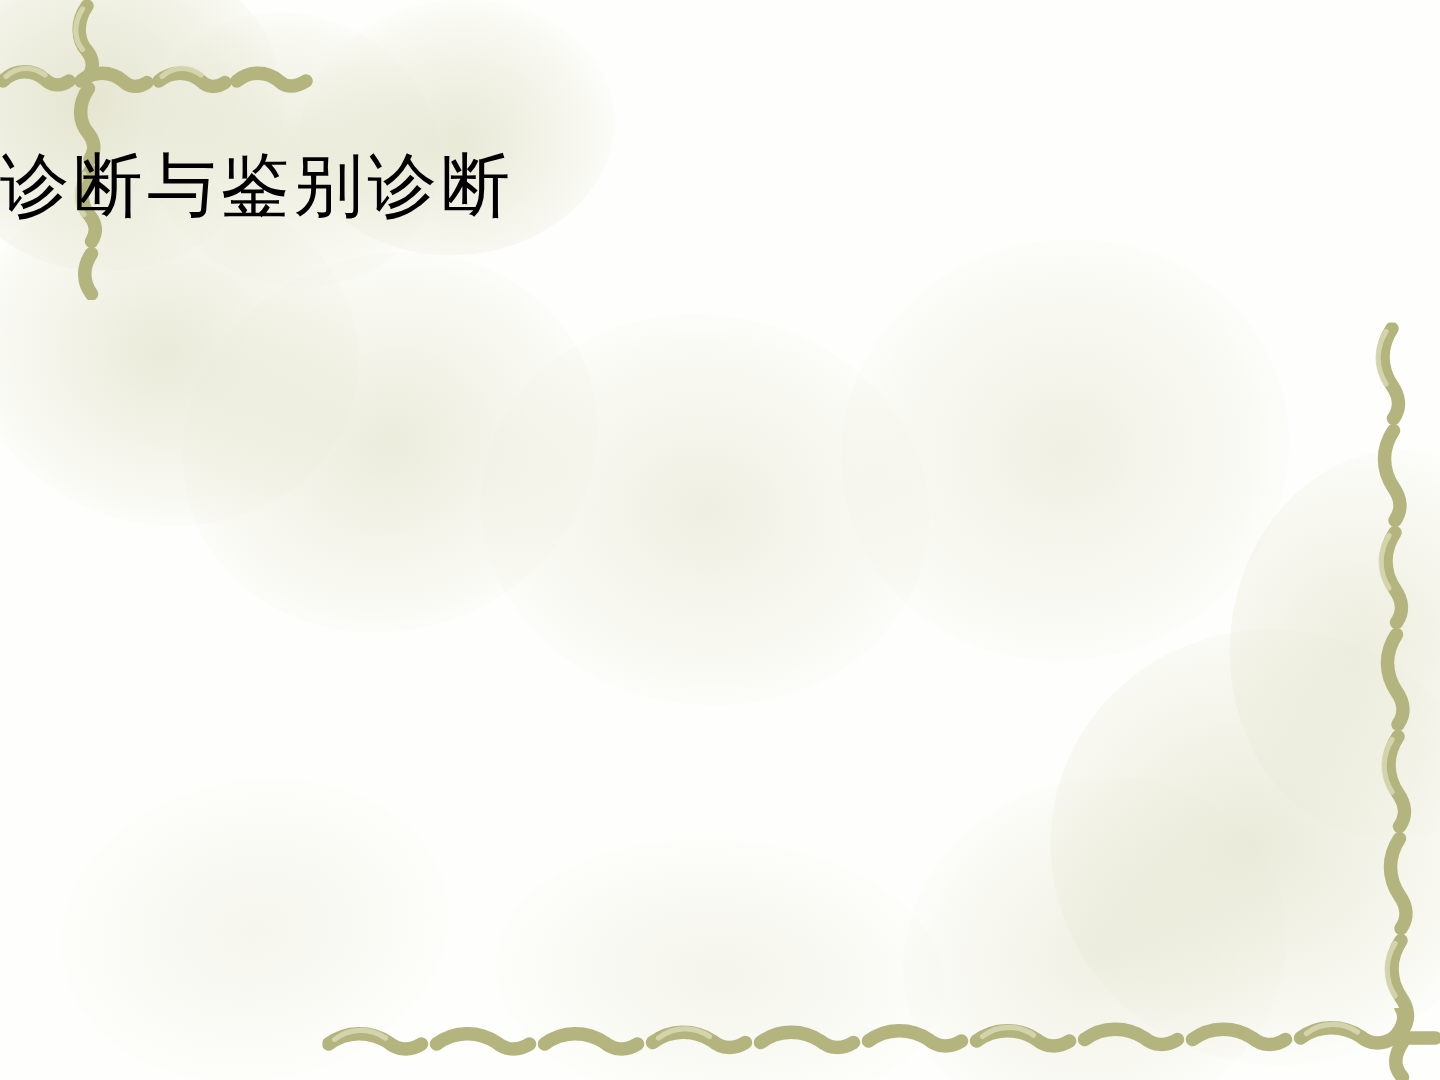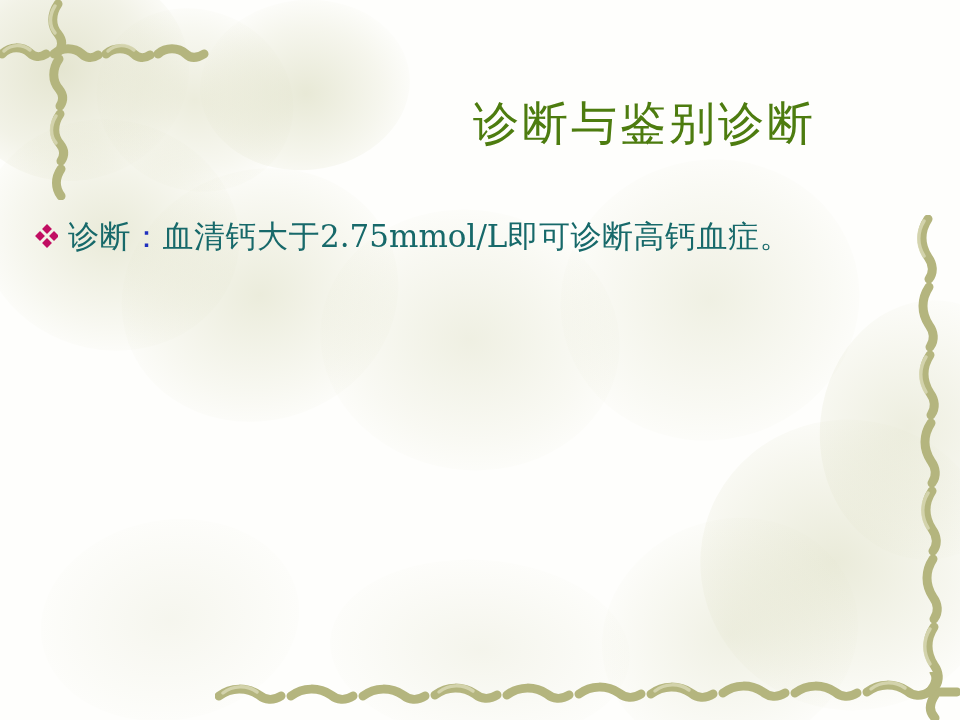--- a/index.html
+++ b/index.html
@@ -106,22 +106,22 @@
     stroke-linecap: round;
     opacity: 0.85;
   }
 
   
   #title {
     position: absolute;
     left: 0;
     top: 98px;
     width: 816px;
-    text-align: right;
-    color: #4d7c0f;
+    text-align: left;
+    color: #000000;
     font-size: 46px;
     line-height: 1.12;
     letter-spacing: 3px;
     font-family: "DejaVu Serif", "Liberation Serif", serif;
     white-space: nowrap;
   }
 
   
   #body {
     position: absolute;
@@ -225,31 +225,16 @@
     <path class="ribbon-hi" d="M8,21 C18,13 32,13 42,20"></path>
     <path class="ribbon-hi" d="M224,20 C234,12 248,12 258,19"></path>
     <path class="ribbon-hi" d="M440,19 C450,11 464,11 474,18"></path>
     <path class="ribbon-hi" d="M656,17 C666,9 680,9 690,16"></path>
   </svg>
 
   <div id="title">诊断与鉴别诊断</div>
 
   <div id="body">
 
-    <div class="bullet-row">
-      <div class="bullet-mark">
-        <svg width="24" height="24" viewBox="0 0 24 24" aria-hidden="true">
-          <g fill="#c10e62">
-            <rect x="9.5" y="1.5" width="7" height="7" transform="rotate(45 13 5)"></rect>
-            <rect x="2.5" y="8.5" width="7" height="7" transform="rotate(45 6 12)"></rect>
-            <rect x="16.5" y="8.5" width="7" height="7" transform="rotate(45 20 12)"></rect>
-            <rect x="9.5" y="15.5" width="7" height="7" transform="rotate(45 13 19)"></rect>
-          </g>
-        </svg>
-      </div>
-      <div class="bullet-text">
-        <span>诊断</span><span class="colon">：</span><span>血清钙大于</span><span class="latin">2.75mmol/L</span><span>即可诊断高钙血症。</span>
-      </div>
-    </div>
 
 
   </div>
 </div>
 
 </body></html>

